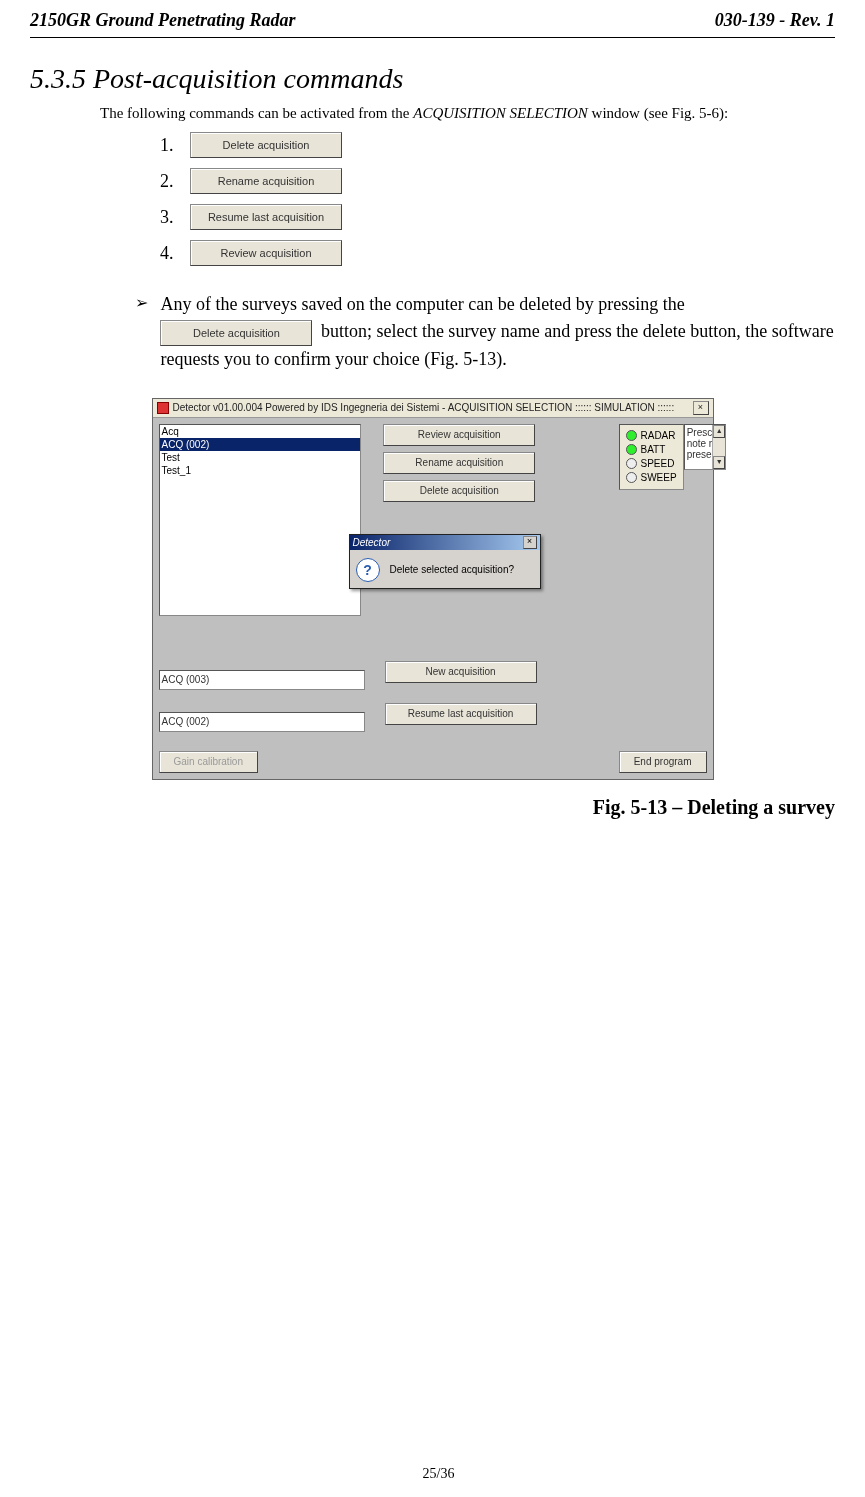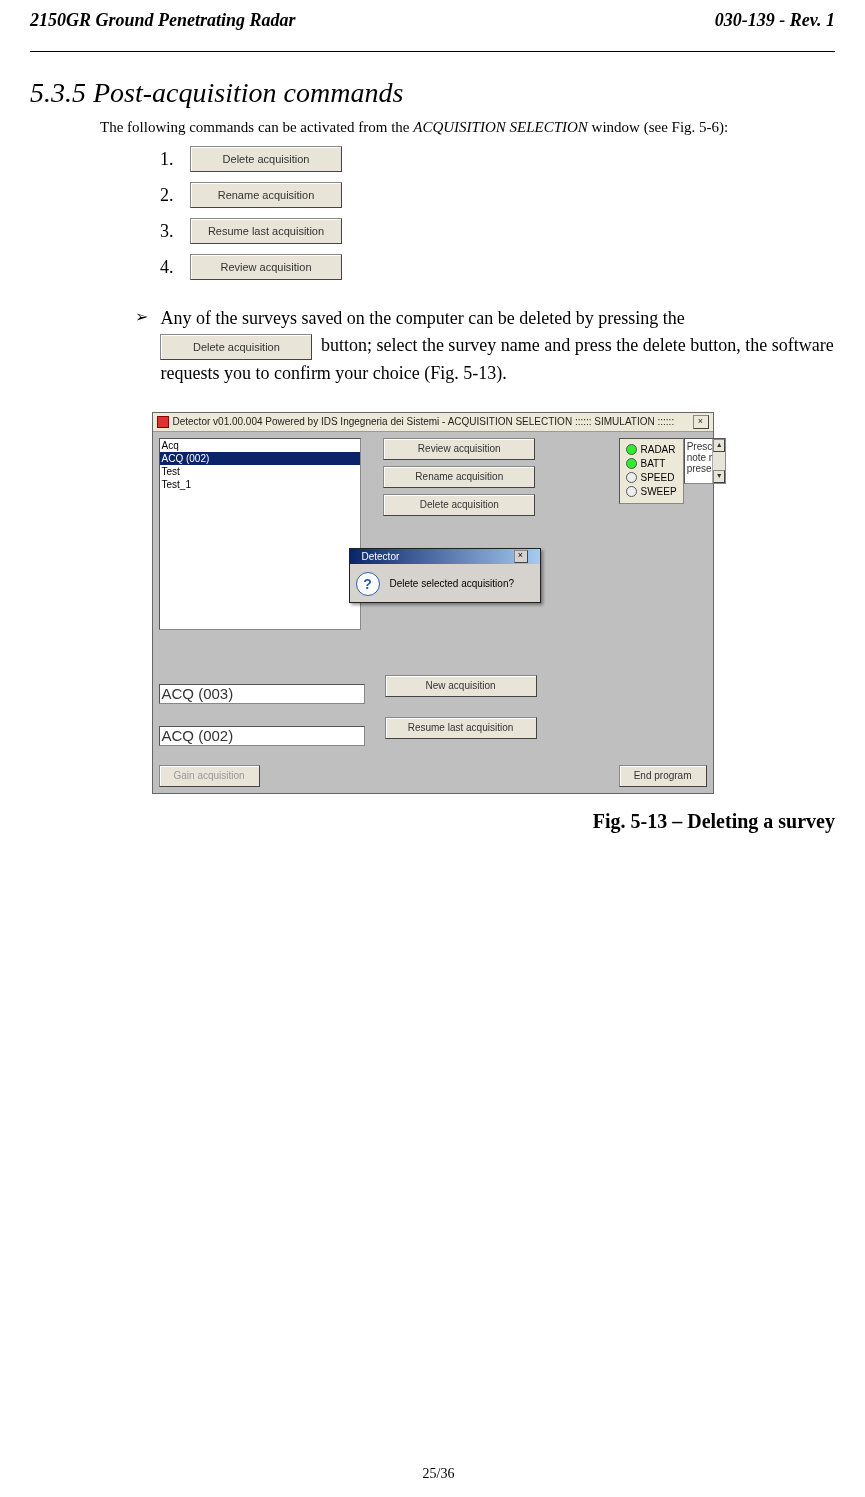--- a/index.html
+++ b/index.html
@@ -16,21 +16,21 @@
     min-height: 1497px;
     position: relative;
   }
   .header {
     display: flex;
     justify-content: space-between;
     font-style: italic;
     font-weight: bold;
     font-size: 18px;
     border-bottom: 1.5px solid #000;
-    padding-bottom: 20px;
+    padding-bottom: 6px;
     margin-bottom: 25px;
   }
   .section-title {
     font-style: italic;
     font-size: 28px;
     margin: 0 0 10px 0;
   }
   .intro {
     font-size: 15px;
     margin: 0 0 10px 70px;
@@ -146,22 +146,22 @@
     position:absolute;
     left:190px; top:110px;
     width:190px;
     background:#d6d3ce;
     border:1px solid #222;
     box-shadow: 2px 2px 3px rgba(0,0,0,0.4);
   }
   .dialog .dtitle {
     background: linear-gradient(to right,#0a246a,#a6caf0);
     color:#fff; font-size:10px;
-    padding:1px 12px;
-    display:flex; align-items:center;
+    padding:1px 3px;
+    display:flex; align-items:center;font-style:italic;
   }
   .dialog .dtitle .spacer{flex:1;}
   .dialog .dtitle .closebox{
     width:12px;height:11px;background:#d6d3ce;
     border:1px solid #888;border-right-color:#444;border-bottom-color:#444;
     color:#000;font-size:9px;text-align:center;line-height:9px;
   }
   .dialog .dbody{
     padding:8px 6px 6px 6px; font-size:10px; color:#000;
     display:flex; align-items:center;
@@ -186,21 +186,21 @@
     font-size:10px; text-align:center; line-height:18px;
   }
   .yesbtn { outline:1px solid #000; }
   .bottomrow {
     margin-top:45px;
   }
   .txtfield {
     width:200px; height:18px; background:#fff;
     border:1px solid #888; border-top-color:#555; border-left-color:#555;
     display:inline-block; padding:0 2px; line-height:18px;
-    font-size:15px; color:#333;
+    font-size:10px; color:#333;
     vertical-align:top;
   }
   .bottomrow .pair{
     display:flex; align-items:center; margin-bottom:4px;
   }
   .bottomrow .pair .winbtn2{ margin-left:20px; margin-bottom:16px; display:inline-block;text-align:center;}
   .statusblock {
     background:#ece9d8;
     border:1px solid #888;
     border-top-color:#555; border-left-color:#555;
@@ -366,21 +366,21 @@
             <span>Prescan note not present</span>
             <div class="scroll">
               <div class="ar">▲</div>
               <div style="flex:1"></div>
               <div class="ar" style="position:absolute;bottom:0;left:0;right:0">▼</div>
             </div>
           </div>
         </div>
       </div>
       <div class="fig-footer">
-        <span class="winbtn2 disabled">Gain acquisition</span>
+        <span class="winbtn2 disabled">Gain calibration</span>
         <span class="winbtn2">End program</span>
       </div>
     </div>
 
     <div class="caption">Fig. 5-13 – Deleting a survey</div>
   </div>
 
   <div class="footer">25/36</div>
 </div>
 

